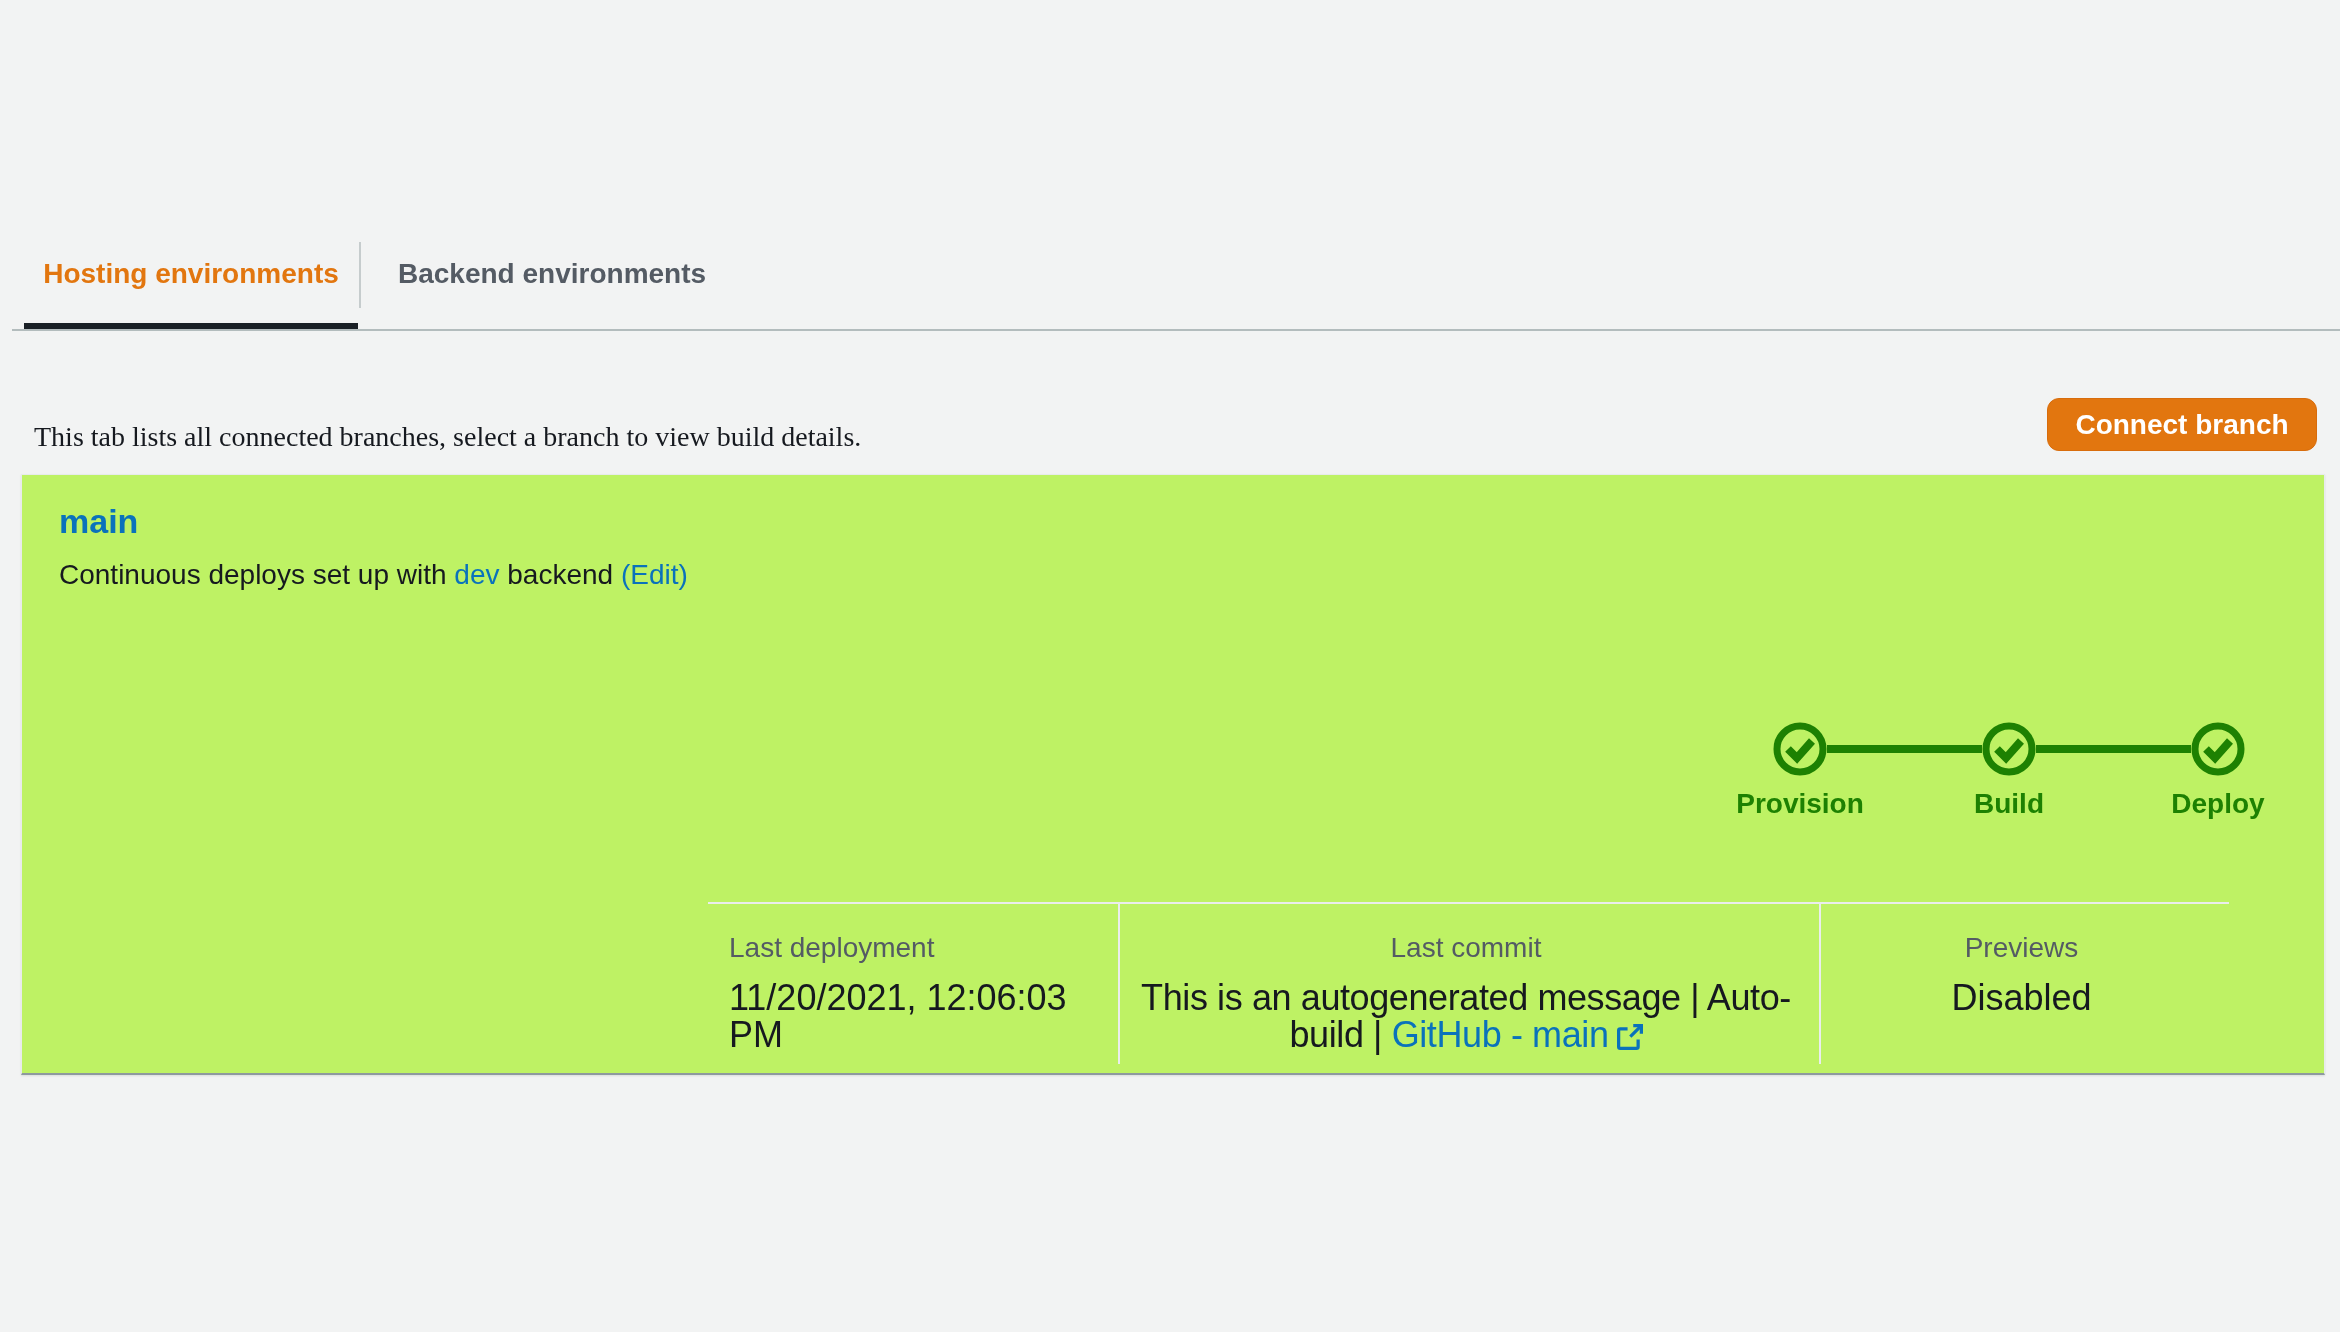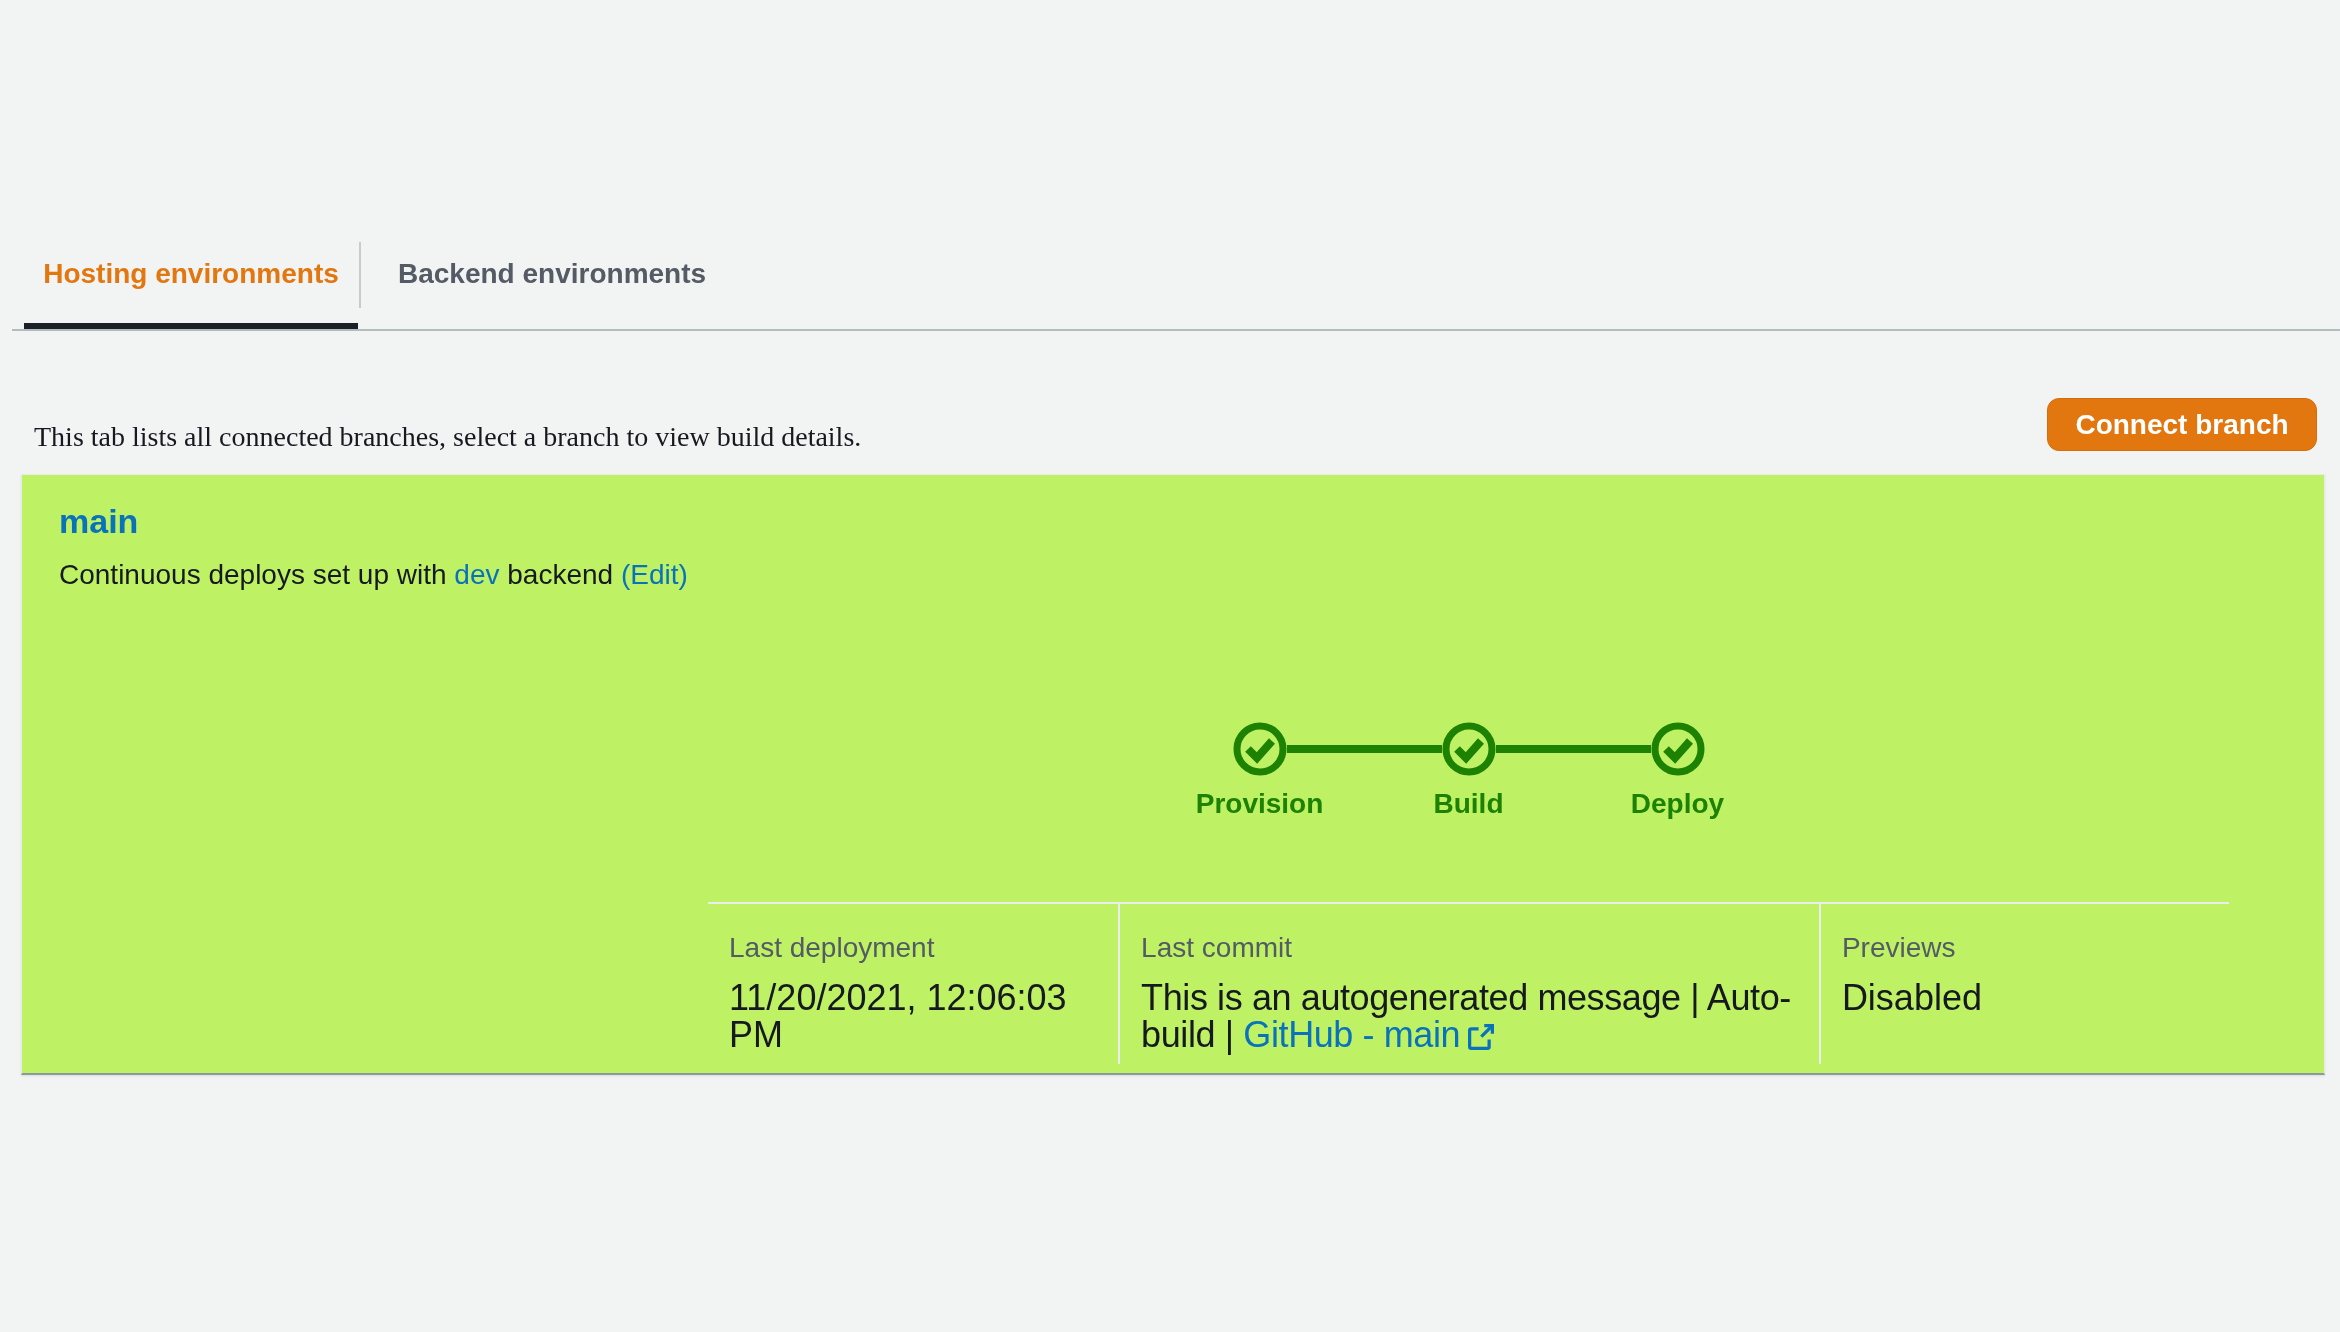--- a/index.html
+++ b/index.html
@@ -39,35 +39,35 @@
   .browser-bar{height:34px;background:#f4f4f5;border-radius:10px 10px 0 0;display:flex;align-items:center;padding-left:16px;gap:9px;}
   .dot{width:14px;height:14px;border-radius:50%;}
   .dot-red{background:#f4635e;}
   .dot-yellow{background:#f7bd2f;}
   .dot-green{background:#36c653;}
   .browser-body{height:203px;display:flex;align-items:center;justify-content:center;}
   .thumb-url{position:absolute;left:0;width:582px;top:322px;text-align:center;font-size:28px;line-height:36px;}
   .thumb-url a{color:#0a72bb;text-decoration:none;cursor:pointer;}
   .ext-icon{vertical-align:-4px;margin-left:10px;}
   
-  .pipeline{position:absolute;left:686px;top:247px;width:1521px;display:flex;justify-content:center;align-items:flex-start;}
+  .pipeline{position:absolute;left:702px;top:247px;width:1521px;display:flex;justify-content:flex-end;align-items:flex-start;}
   .step{position:relative;width:54px;height:54px;}
   .step-label{
     position:absolute;top:66px;left:50%;transform:translateX(-50%);
     font-size:28px;font-weight:bold;color:#1d8102;white-space:nowrap;
   }
   .connector{width:155px;height:8px;background:#1d8102;margin-top:23px;}
   
   .details{
     position:absolute;left:686px;top:427px;width:1521px;height:162px;box-sizing:border-box;
     border-top:2px solid #eaeded;
     display:grid;grid-template-columns:1fr 1fr 1fr;
   }
   .cell{box-sizing:border-box;padding:26px 28px 0 21px;}
-  .cell + .cell{border-left:2px solid #eaeded;}
+  .cell + .cell{border-left:2px solid #eaeded;text-align:center;}
   .cell-label{margin:0;font-size:28px;line-height:36px;font-weight:normal;color:#545b64;}
   .cell-value{margin-top:13px;font-size:36px;line-height:37px;color:#16191f;}
   .commit-line{white-space:nowrap;letter-spacing:-0.4px;}
   .commit-line a{color:#0a72bb;text-decoration:none;cursor:pointer;}
   .ext-icon-sm{vertical-align:-3px;margin-left:8px;}
 </style>
 </head>
 <body>
 
 <div class="tab tab-hosting">Hosting environments</div>

